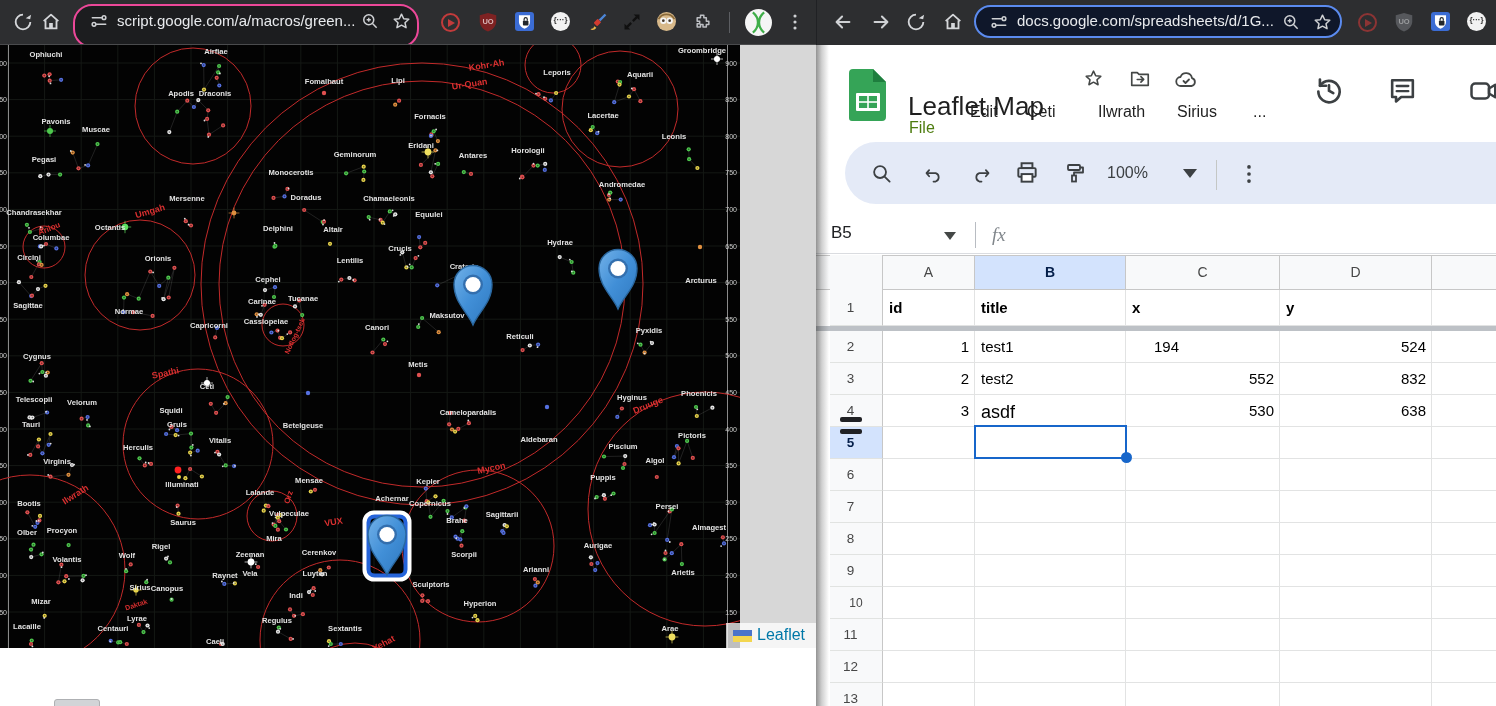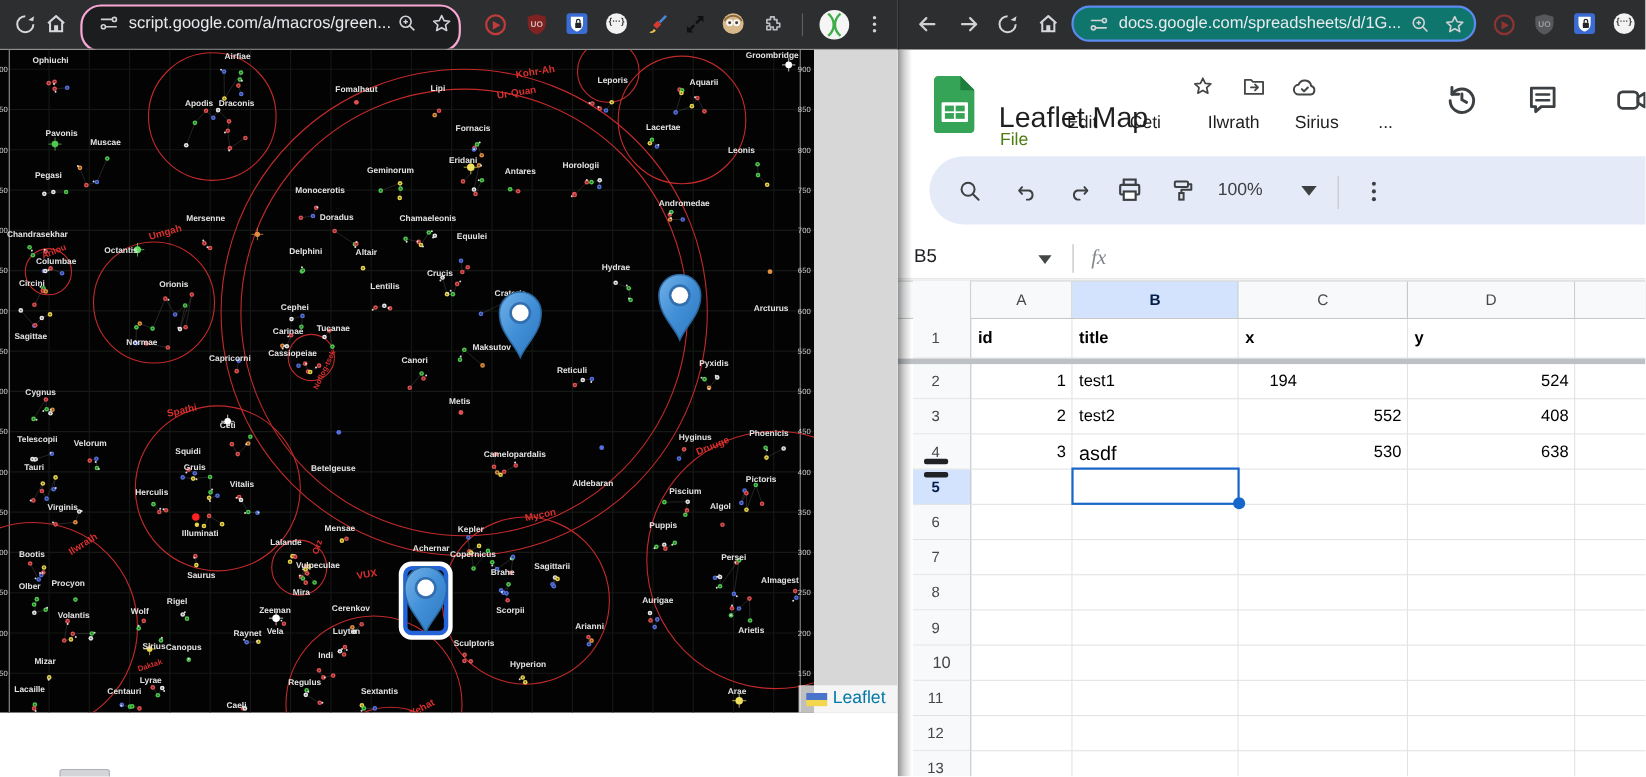--- a/index.html
+++ b/index.html
@@ -2,21 +2,21 @@
 <html><head><meta charset="utf-8"><style>html,body{margin:0;padding:0;}body{width:1496px;height:706px;position:relative;overflow:hidden;background:#fff;font-family:"Liberation Sans",sans-serif;}*{box-sizing:content-box;}</style></head><body>
 <div style="position:absolute;left:0;top:0;width:816px;height:45px;background:#2d2e30;">
     <div style="position:absolute;left:12px;top:11px"><svg width="22" height="22" viewBox="0 0 24 24" xmlns="http://www.w3.org/2000/svg" style="">
         <path d="M12 4a8 8 0 1 0 8 8" fill="none" stroke="#d5d7da" stroke-width="2"></path>
         <path d="M20 4v5h-5z" fill="#d5d7da" transform="rotate(12 20 8)"></path>
       </svg></div>
     <div style="position:absolute;left:40px;top:11px"><svg width="22" height="22" viewBox="0 0 24 24" xmlns="http://www.w3.org/2000/svg" style="">
         <path d="M4 11 L12 4 L20 11" fill="none" stroke="#d5d7da" stroke-width="2" stroke-linejoin="round"></path>
         <path d="M6 10v9h5v-5h2v5h5v-9" fill="none" stroke="#d5d7da" stroke-width="2"></path>
       </svg></div>
-    <div style="position:absolute;left:73px;top:4px;width:346px;height:44px;background:#1c1d1f;border:2px solid #f9a8d4;border-radius:19px;box-sizing:border-box;">
+    <div style="position:absolute;left:73px;top:4px;width:346px;height:44px;background:#1c1d1f;border:2px solid #ec4899;border-radius:19px;box-sizing:border-box;">
       <div style="position:absolute;left:14px;top:5px"><svg width="20" height="20" viewBox="0 0 24 24" xmlns="http://www.w3.org/2000/svg" style="">
           <g stroke="#cfd1d4" stroke-width="1.8" stroke-linecap="round">
             <line x1="4" y1="8" x2="15" y2="8"></line>
             <circle cx="18" cy="8" r="2.2" fill="none"></circle>
             <line x1="20" y1="16" x2="9" y2="16"></line>
             <circle cx="6" cy="16" r="2.2" fill="none"></circle>
           </g>
         </svg></div>
       <div style="position:absolute;left:42px;top:6px;font-size:15px;color:#e8eaed;white-space:nowrap;">script.google.com/a/macros/green...</div>
       <div style="position:absolute;left:285px;top:5px"><svg width="20" height="20" viewBox="0 0 24 24" xmlns="http://www.w3.org/2000/svg" style="">
@@ -1380,21 +1380,21 @@
     <div style="position:absolute;left:14px;top:382px;width:53px;height:32px;background:#d3e3fd;border-right:1px solid #c7c7c7;border-bottom:1px solid #e1e3e1;box-sizing:border-box;text-align:center;padding-right:11px;line-height:32px;font-size:13.5px;color:#041e49;font-weight:700;">5</div>
     <div style="position:absolute;left:67px;top:413px;width:614px;height:1px;background:#e2e3e3;"></div>
     <div style="position:absolute;left:14px;top:414px;width:53px;height:32px;background:#f8f9fa;border-right:1px solid #c7c7c7;border-bottom:1px solid #e1e3e1;box-sizing:border-box;text-align:center;padding-right:11px;line-height:32px;font-size:13.5px;color:#474747;font-weight:400;">6</div>
     <div style="position:absolute;left:67px;top:445px;width:614px;height:1px;background:#e2e3e3;"></div>
     <div style="position:absolute;left:14px;top:446px;width:53px;height:32px;background:#f8f9fa;border-right:1px solid #c7c7c7;border-bottom:1px solid #e1e3e1;box-sizing:border-box;text-align:center;padding-right:11px;line-height:32px;font-size:13.5px;color:#474747;font-weight:400;">7</div>
     <div style="position:absolute;left:67px;top:477px;width:614px;height:1px;background:#e2e3e3;"></div>
     <div style="position:absolute;left:14px;top:478px;width:53px;height:32px;background:#f8f9fa;border-right:1px solid #c7c7c7;border-bottom:1px solid #e1e3e1;box-sizing:border-box;text-align:center;padding-right:11px;line-height:32px;font-size:13.5px;color:#474747;font-weight:400;">8</div>
     <div style="position:absolute;left:67px;top:509px;width:614px;height:1px;background:#e2e3e3;"></div>
     <div style="position:absolute;left:14px;top:510px;width:53px;height:32px;background:#f8f9fa;border-right:1px solid #c7c7c7;border-bottom:1px solid #e1e3e1;box-sizing:border-box;text-align:center;padding-right:11px;line-height:32px;font-size:13.5px;color:#474747;font-weight:400;">9</div>
     <div style="position:absolute;left:67px;top:541px;width:614px;height:1px;background:#e2e3e3;"></div>
-    <div style="position:absolute;left:14px;top:542px;width:53px;height:32px;background:#f8f9fa;border-right:1px solid #c7c7c7;border-bottom:1px solid #e1e3e1;box-sizing:border-box;text-align:center;padding-right:0;line-height:32px;font-size:15px;color:#474747;font-weight:400;">10</div>
+    <div style="position:absolute;left:14px;top:542px;width:53px;height:32px;background:#f8f9fa;border-right:1px solid #c7c7c7;border-bottom:1px solid #e1e3e1;box-sizing:border-box;text-align:center;padding-right:0;line-height:32px;font-size:12px;color:#474747;font-weight:400;">10</div>
     <div style="position:absolute;left:67px;top:573px;width:614px;height:1px;background:#e2e3e3;"></div>
     <div style="position:absolute;left:14px;top:574px;width:53px;height:32px;background:#f8f9fa;border-right:1px solid #c7c7c7;border-bottom:1px solid #e1e3e1;box-sizing:border-box;text-align:center;padding-right:11px;line-height:32px;font-size:13.5px;color:#474747;font-weight:400;">11</div>
     <div style="position:absolute;left:67px;top:605px;width:614px;height:1px;background:#e2e3e3;"></div>
     <div style="position:absolute;left:14px;top:606px;width:53px;height:32px;background:#f8f9fa;border-right:1px solid #c7c7c7;border-bottom:1px solid #e1e3e1;box-sizing:border-box;text-align:center;padding-right:11px;line-height:32px;font-size:13.5px;color:#474747;font-weight:400;">12</div>
     <div style="position:absolute;left:67px;top:637px;width:614px;height:1px;background:#e2e3e3;"></div>
     <div style="position:absolute;left:14px;top:638px;width:53px;height:32px;background:#f8f9fa;border-right:1px solid #c7c7c7;border-bottom:1px solid #e1e3e1;box-sizing:border-box;text-align:center;padding-right:11px;line-height:32px;font-size:13.5px;color:#474747;font-weight:400;">13</div>
     <div style="position:absolute;left:158px;top:245px;width:1px;height:416px;background:#e2e3e3;"></div>
     <div style="position:absolute;left:309px;top:245px;width:1px;height:416px;background:#e2e3e3;"></div>
     <div style="position:absolute;left:463px;top:245px;width:1px;height:416px;background:#e2e3e3;"></div>
     <div style="position:absolute;left:615px;top:245px;width:1px;height:416px;background:#e2e3e3;"></div>
@@ -1403,21 +1403,21 @@
     <div style="position:absolute;top:254px;font-size:15px;color:#000;font-weight:700;left:165px;">title</div>
     <div style="position:absolute;top:254px;font-size:15px;color:#000;font-weight:700;left:316px;">x</div>
     <div style="position:absolute;top:254px;font-size:15px;color:#000;font-weight:700;left:470px;">y</div>
     <div style="position:absolute;top:293px;font-size:15px;color:#000;left:33px;width:120px;text-align:right;">1</div>
     <div style="position:absolute;top:293px;font-size:15px;color:#000;left:165px;">test1</div>
     <div style="position:absolute;top:293px;font-size:15px;color:#000;left:338px;width:120px;text-align:left;">194</div>
     <div style="position:absolute;top:293px;font-size:15px;color:#000;left:490px;width:120px;text-align:right;">524</div>
     <div style="position:absolute;top:325px;font-size:15px;color:#000;left:33px;width:120px;text-align:right;">2</div>
     <div style="position:absolute;top:325px;font-size:15px;color:#000;left:165px;">test2</div>
     <div style="position:absolute;top:325px;font-size:15px;color:#000;left:338px;width:120px;text-align:right;">552</div>
-    <div style="position:absolute;top:325px;font-size:15px;color:#000;left:490px;width:120px;text-align:right;">408</div>
+    <div style="position:absolute;top:325px;font-size:15px;color:#000;left:490px;width:120px;text-align:right;">832</div>
     <div style="position:absolute;top:357px;font-size:15px;color:#000;left:33px;width:120px;text-align:right;">3</div>
     <div style="position:absolute;top:357px;font-size:18px;color:#000;left:165px;text-align:center;">asdf</div>
     <div style="position:absolute;top:357px;font-size:15px;color:#000;left:338px;width:120px;text-align:right;">530</div>
     <div style="position:absolute;top:357px;font-size:15px;color:#000;left:490px;width:120px;text-align:right;">638</div>
     <div style="position:absolute;left:158px;top:380px;width:153px;height:34px;border:2.5px solid #1766ca;box-sizing:border-box;"></div>
     <div style="position:absolute;left:305px;top:407px;width:11px;height:11px;border-radius:50%;background:#1766ca;"></div>
     <div style="position:absolute;left:24px;top:372px;width:22px;height:5px;background:#202124;border-radius:2px;"></div>
     <div style="position:absolute;left:24px;top:384px;width:22px;height:5px;background:#202124;border-radius:2px;"></div>
     <div style="position:absolute;left:0;top:0;width:13px;height:661px;background:linear-gradient(90deg,rgba(40,40,40,0.5),rgba(40,40,40,0.22) 45%,rgba(40,40,40,0));"></div>
   </div>
@@ -1429,21 +1429,21 @@
         <path d="M5 12h13M13 6l6 6-6 6" fill="none" stroke="#cfd1d4" stroke-width="2.2" stroke-linecap="round" stroke-linejoin="round"></path>
       </svg></div>
     <div style="position:absolute;left:88px;top:11px"><svg width="22" height="22" viewBox="0 0 24 24" xmlns="http://www.w3.org/2000/svg" style="">
         <path d="M12 4a8 8 0 1 0 8 8" fill="none" stroke="#d5d7da" stroke-width="2"></path>
         <path d="M20 4v5h-5z" fill="#d5d7da" transform="rotate(12 20 8)"></path>
       </svg></div>
     <div style="position:absolute;left:125px;top:11px"><svg width="22" height="22" viewBox="0 0 24 24" xmlns="http://www.w3.org/2000/svg" style="">
         <path d="M4 11 L12 4 L20 11" fill="none" stroke="#d5d7da" stroke-width="2" stroke-linejoin="round"></path>
         <path d="M6 10v9h5v-5h2v5h5v-9" fill="none" stroke="#d5d7da" stroke-width="2"></path>
       </svg></div>
-    <div style="position:absolute;left:157px;top:5px;width:368px;height:33px;background:#0f766e;border:2px solid #5b8bef;border-radius:18px;box-sizing:border-box;">
+    <div style="position:absolute;left:157px;top:5px;width:368px;height:33px;background:#0f172a;border:2px solid #5b8bef;border-radius:18px;box-sizing:border-box;">
       <div style="position:absolute;left:13px;top:4.5px"><svg width="20" height="20" viewBox="0 0 24 24" xmlns="http://www.w3.org/2000/svg" style="">
           <g stroke="#cfd1d4" stroke-width="1.8" stroke-linecap="round">
             <line x1="4" y1="8" x2="15" y2="8"></line>
             <circle cx="18" cy="8" r="2.2" fill="none"></circle>
             <line x1="20" y1="16" x2="9" y2="16"></line>
             <circle cx="6" cy="16" r="2.2" fill="none"></circle>
           </g>
         </svg></div>
       <div style="position:absolute;left:41px;top:5px;font-size:15px;color:#e8eaed;white-space:nowrap;">docs.google.com/spreadsheets/d/1G...</div>
       <div style="position:absolute;left:305px;top:4.5px"><svg width="20" height="20" viewBox="0 0 24 24" xmlns="http://www.w3.org/2000/svg" style="">

